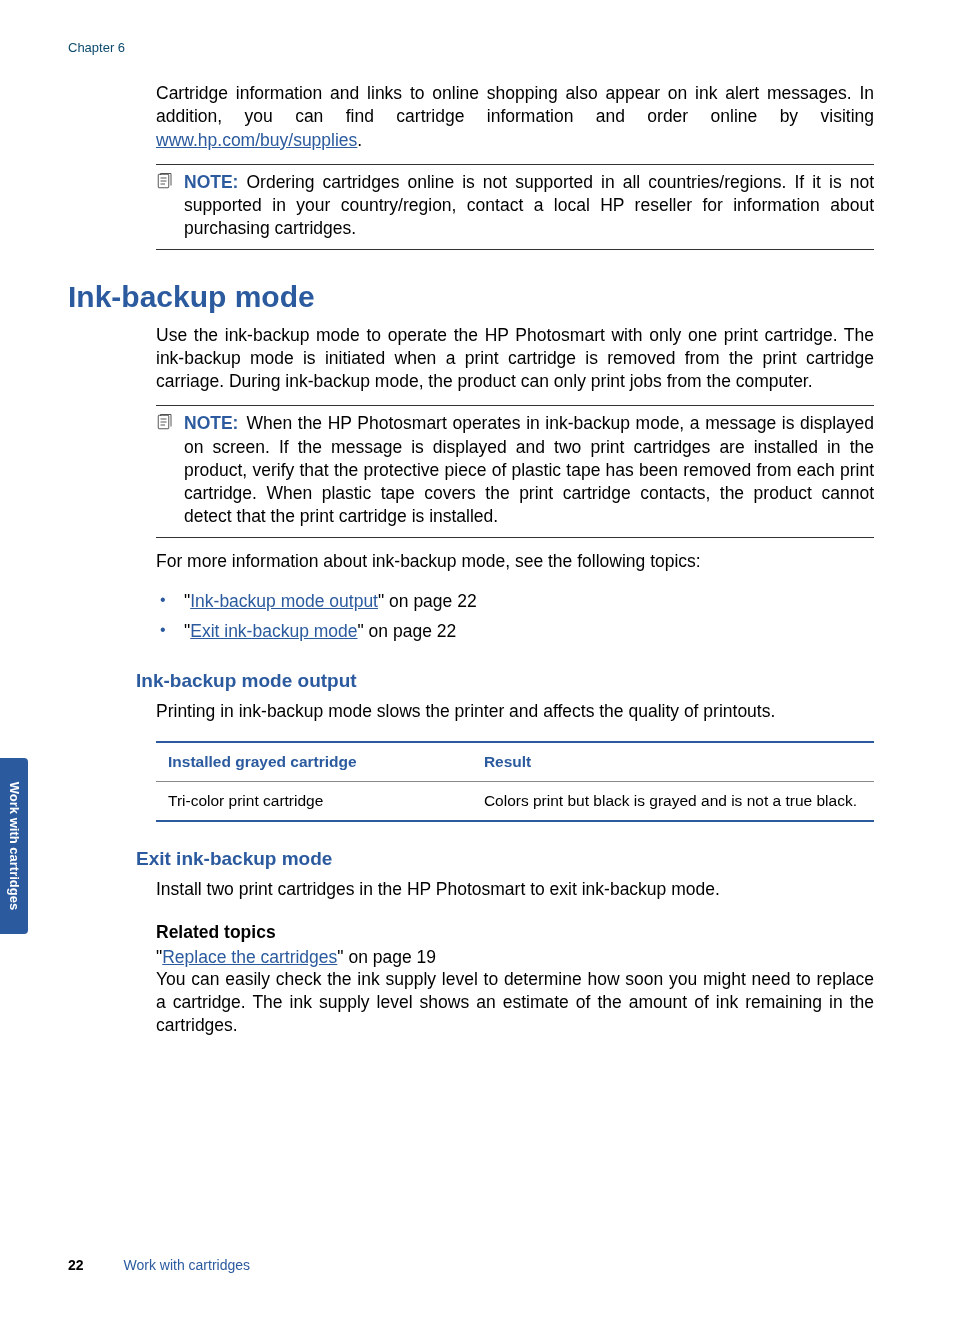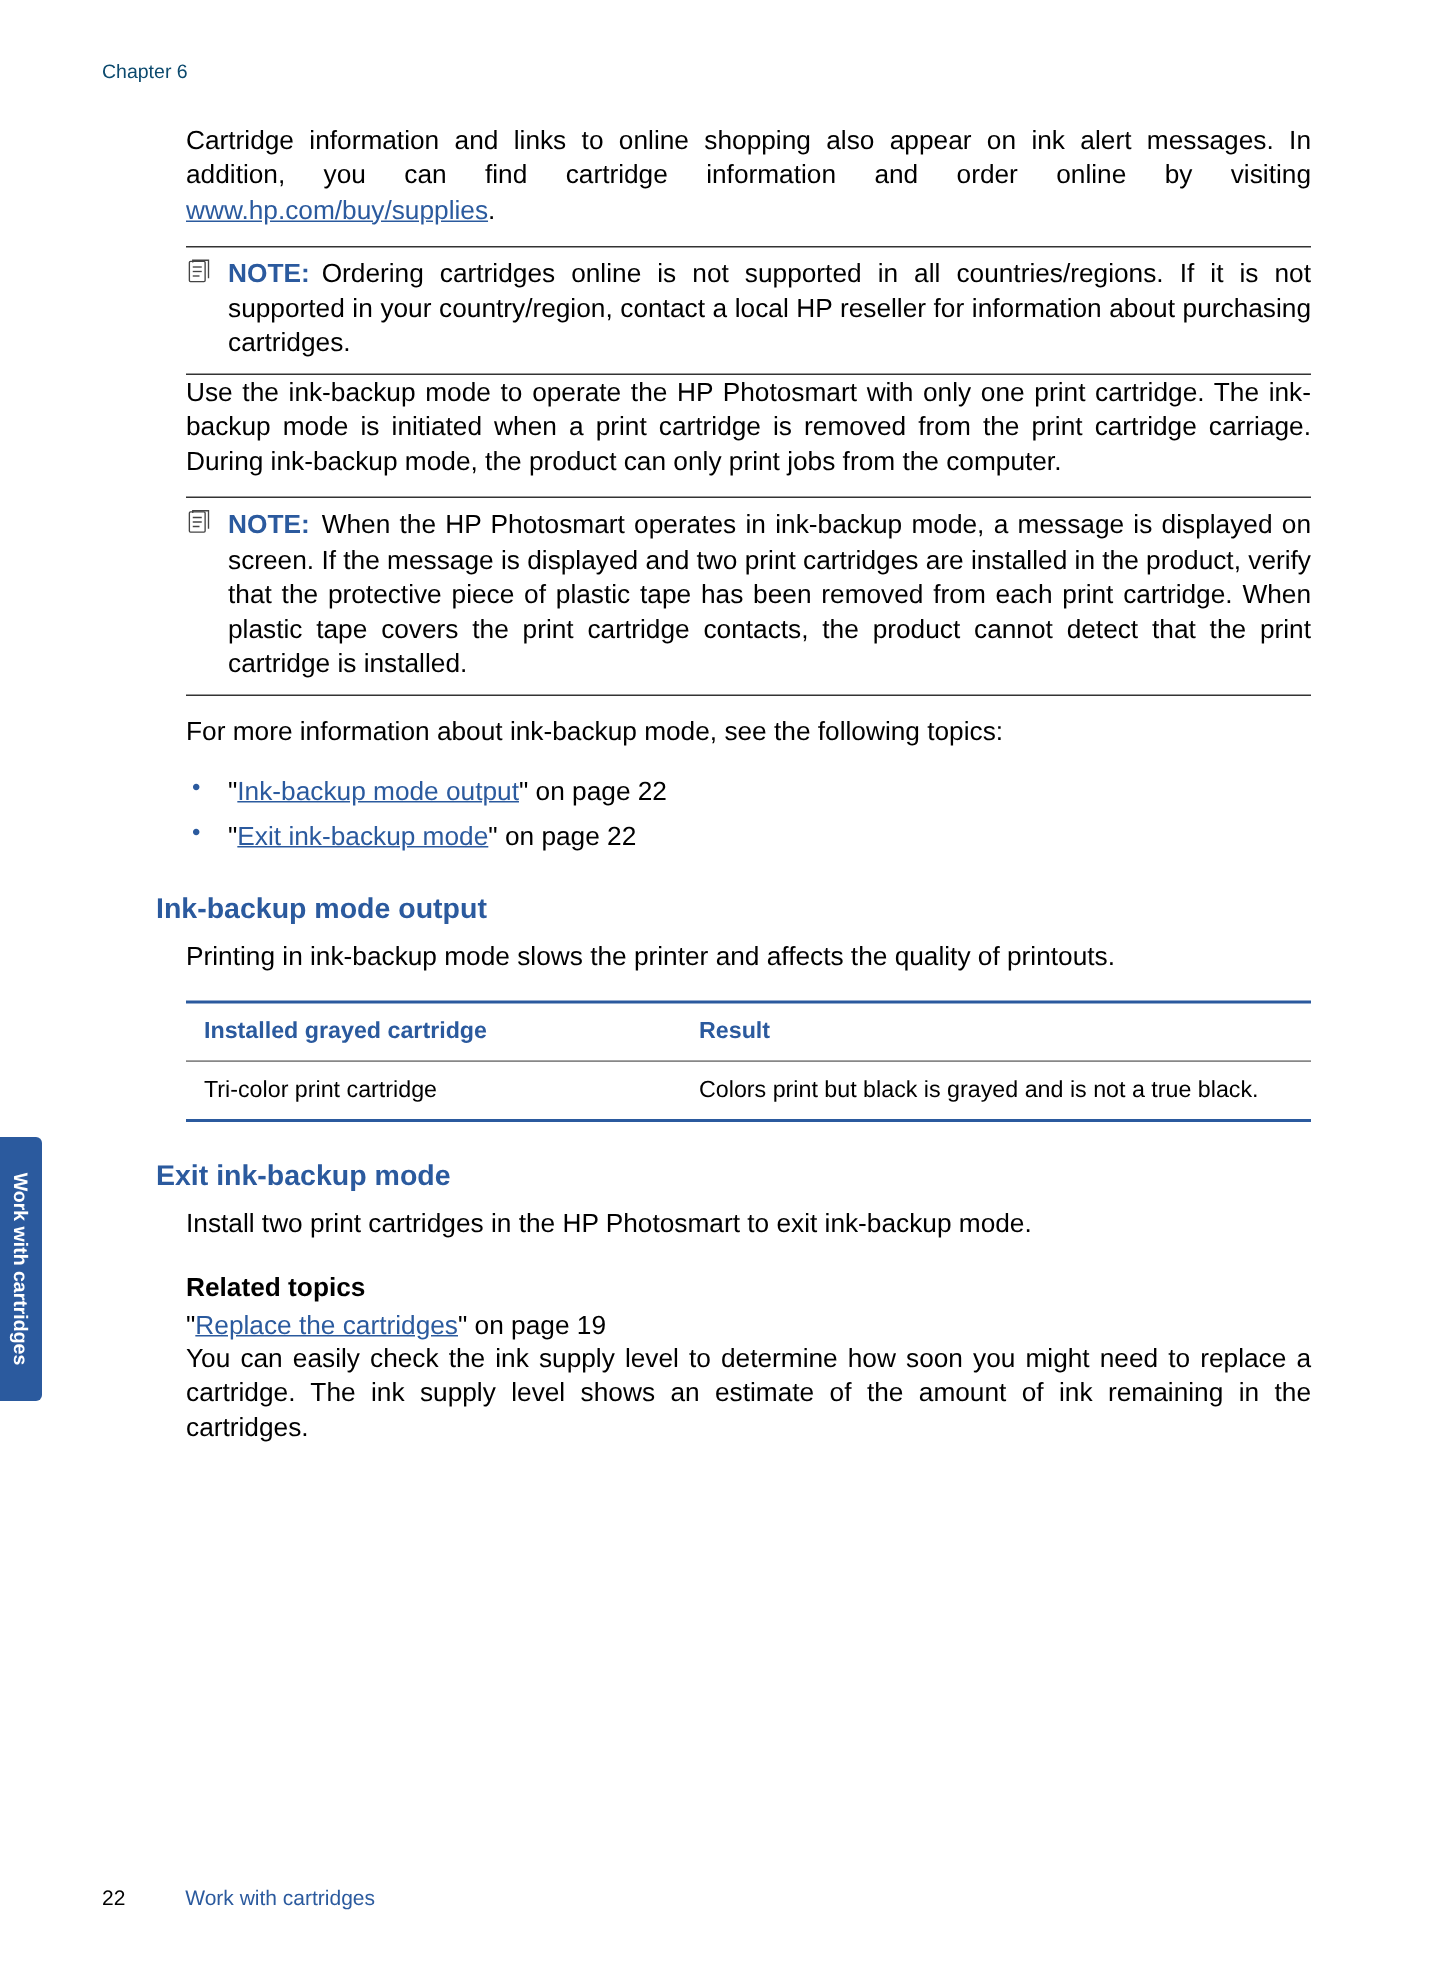--- a/index.html
+++ b/index.html
@@ -13,21 +13,21 @@
       font-size: 17.5px;
     }
     .chapter-label {
       position: absolute;
       top: 40px;
       left: 68px;
       font-size: 13px;
       color: #0c4a6e;
     }
     .page {
-      padding: 82px 68px 50px 36px;
+      padding: 82px 68px 50px 68px;
     }
     .content-indent {
       margin-left: 88px;
       margin-right: 12px;
     }
     .para {
       line-height: 1.33;
       text-align: justify;
     }
     .link {
@@ -140,21 +140,21 @@
       top: 50%;
       transform: translate(-50%, -50%) rotate(90deg);
       white-space: nowrap;
     }
     .footer {
       position: absolute;
       left: 68px;
       bottom: 48px;
       font-size: 14px;
     }
-    .footer .pagenum { color: #000; font-weight: normal; }
+    .footer .pagenum { color: #000; font-weight: bold; }
     .footer .title { color: #2b5a9e; margin-left: 36px; }
     .gap { margin-top: 12px; }
     .note-svg { width: 18px; height: 18px; stroke: #444; fill: none; stroke-width: 1.2; }
   </style>
 </head>
 <body>
 
 <div class="chapter-label">Chapter 6</div>
 
 <div class="page">
@@ -173,20 +173,21 @@
             <line x1="6" y1="12" x2="14" y2="12"></line>
             <line x1="6" y1="16" x2="12" y2="16"></line>
           </svg>
       </span>
       <p class="note-body">
         <span class="note-label">NOTE:</span><span>Ordering cartridges online is not supported in all countries/regions. If it is not supported in your country/region, contact a local HP reseller for information about purchasing cartridges.</span>
       </p>
     </div>
   </div>
 
+  <h1 class="section-h1">Ink-backup mode</h1>
 
   <div class="content-indent">
     <p class="para">Use the ink-backup mode to operate the HP Photosmart with only one print cartridge. The ink-backup mode is initiated when a print cartridge is removed from the print cartridge carriage. During ink-backup mode, the product can only print jobs from the computer.</p>
 
     <div class="note-box">
       <span class="note-icon">
         <svg class="note-svg" viewBox="0 0 24 24">
             <rect x="3" y="3" width="14" height="18" rx="1"></rect>
             <path d="M6 4 L6 2 L20 2 L20 18"></path>
             <line x1="6" y1="8" x2="14" y2="8"></line>

